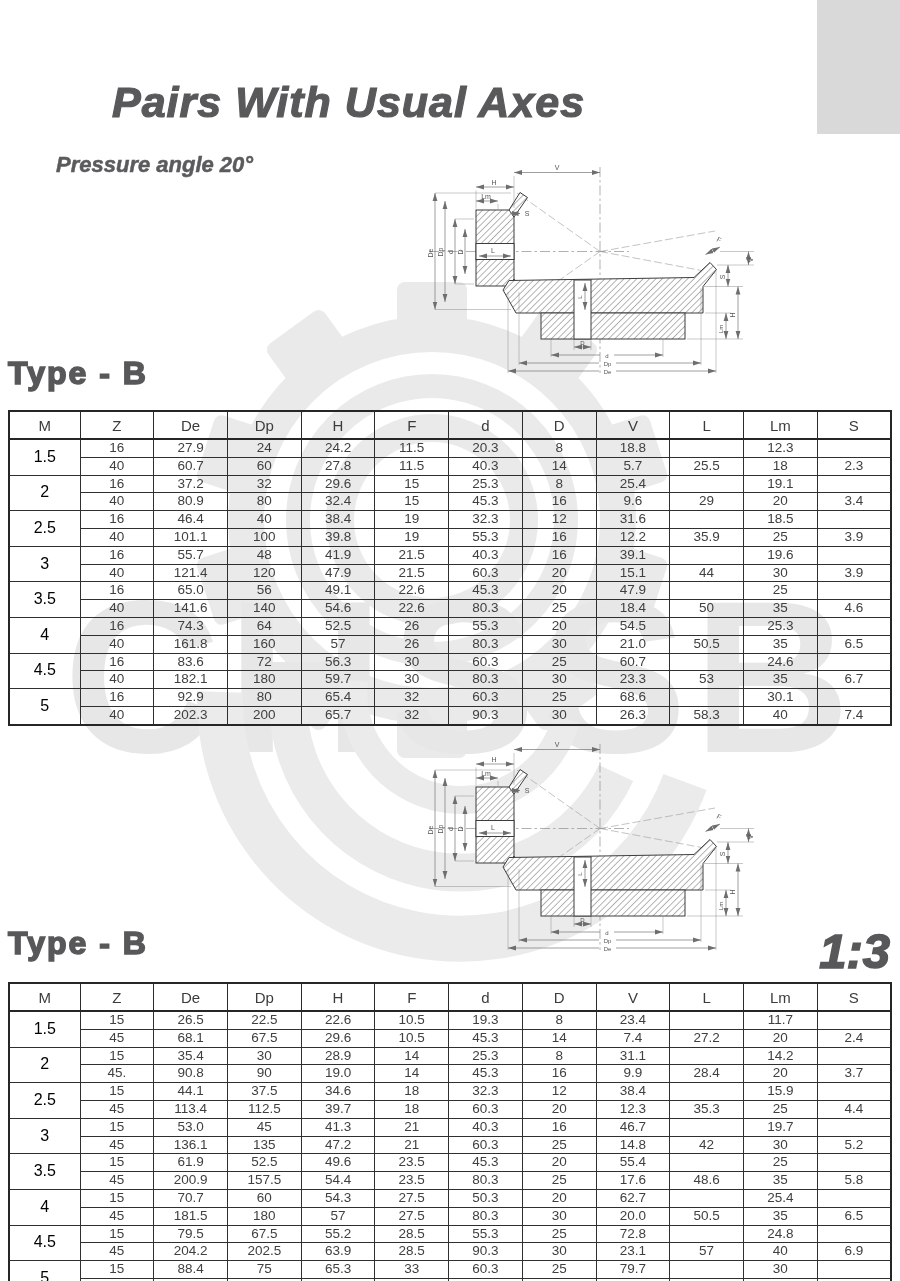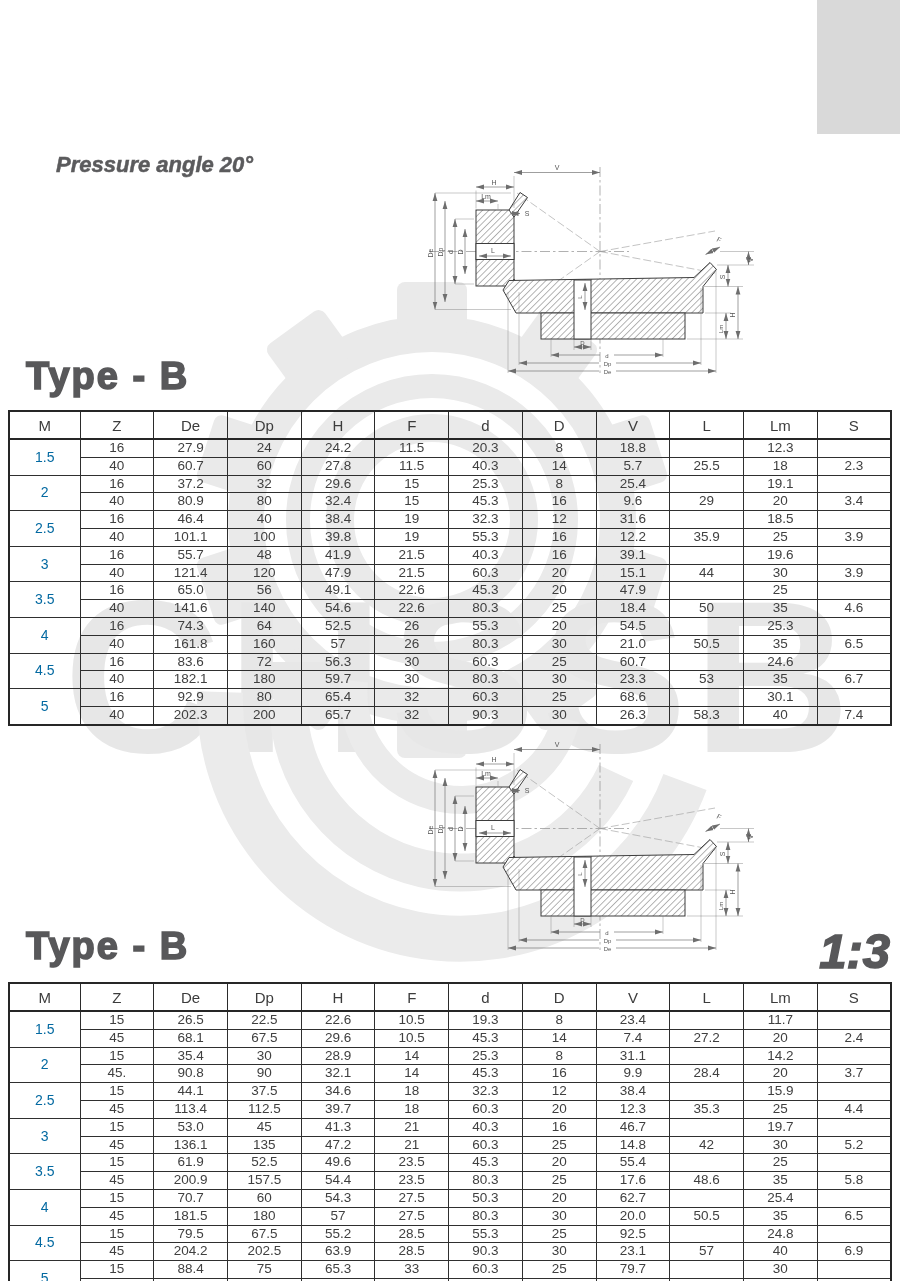--- a/index.html
+++ b/index.html
@@ -11,33 +11,33 @@
           color:#59595b;-webkit-text-stroke:1.6px #59595b;letter-spacing:1px;}
   .title2{position:absolute;left:112px;top:78px;font-size:43px;font-style:italic;font-weight:bold;
           color:#59595b;-webkit-text-stroke:1.2px #59595b;letter-spacing:1px;}
   .pressure{position:absolute;left:56px;top:152px;font-size:22px;font-style:italic;font-weight:bold;
           color:#5b5b5d;-webkit-text-stroke:0.5px #5b5b5d;}
   .diagram{position:absolute;width:335px;height:216px;}
   .d1{left:423px;top:161px;}
   .d2{left:423px;top:738px;}
   .section-head{position:absolute;left:8px;width:884px;height:50px;}
   .sh1{top:355px;} .sh2{top:925px;}
-  .type-label{position:absolute;left:18px;top:0;font-size:38px;font-weight:bold;color:#58585a;
+  .type-label{position:absolute;left:0;top:0;font-size:32px;font-weight:bold;color:#58585a;
           -webkit-text-stroke:1.6px #58585a;letter-spacing:2px;}
   .ratio-label{position:absolute;right:2px;top:-2px;font-size:49px;font-weight:bold;font-style:italic;
           color:#58585a;-webkit-text-stroke:1.6px #58585a;}
   table.spec{position:absolute;left:8px;width:884px;border-collapse:collapse;table-layout:fixed;
           border:2px solid #262626;background:transparent;}
   #table1{top:410px;} #table2{top:982px;}
   table.spec th{height:26px;font-size:15px;font-weight:normal;color:#3c3c3c;
           border:1px solid #2b2b2b;border-bottom:2px solid #262626;text-align:center;padding:0;}
   table.spec td{height:16.8px;line-height:16.8px;font-size:13.5px;color:#404040;text-align:center;
           border:1px solid #2f2f2f;padding:0;white-space:nowrap;}
   table.spec tr.group-start td{border-top:1.6px solid #262626;}
-  table.spec td.module{font-size:14px;color:#0369a1;}
+  table.spec td.module{font-size:16px;color:#000000;}
   svg text{font-family:"Liberation Sans","DejaVu Sans",sans-serif;}
 </style>
 </head>
 <body>
 
 <div class="page">
 
   <svg class="wm" viewBox="0 0 900 1281">
     <g fill="none" stroke="#eaeaea">
       <circle cx="432" cy="520" r="186" stroke-width="36"></circle>
@@ -59,20 +59,21 @@
     <text x="460" y="752" font-size="218" font-weight="bold" text-anchor="middle" letter-spacing="6" fill="#e7e7e7">CHSSB</text>
     <g fill="none" stroke="#ebebeb">
       <path d="M685 782 A240 240 0 0 1 220 692" stroke-width="46"></path>
       <path d="M616 773 A172 172 0 0 1 288 700" stroke-width="38"></path>
       <path d="M566 719 A108 108 0 0 1 354 681" stroke-width="28"></path>
     </g>
   </svg>
 
   <div class="corner"></div>
 
+  <div class="title2">Pairs With Usual Axes</div>
   <div class="pressure">Pressure angle 20°</div>
 
   <svg class="diagram d1" viewBox="0 0 335 216">
     <defs>
       <pattern id="hatch" patternUnits="userSpaceOnUse" width="4.5" height="4.5" patternTransform="rotate(45)">
         <rect width="4.5" height="4.5" fill="#ffffff"></rect>
         <line x1="0" y1="0" x2="0" y2="4.5" stroke="#6b6b6b" stroke-width="1"></line>
       </pattern>
       <marker id="arr" markerWidth="9" markerHeight="6" refX="8" refY="3" orient="auto-start-reverse" markerUnits="userSpaceOnUse">
         <path d="M0,0.6 L8,3 L0,5.4 Z" fill="#6e6e6e"></path>
@@ -507,21 +508,21 @@
           <td>8</td>
           <td>31.1</td>
           <td></td>
           <td>14.2</td>
           <td></td>
         </tr>
         <tr>
           <td>45.</td>
           <td>90.8</td>
           <td>90</td>
-          <td>32.1</td>
+          <td>19.0</td>
           <td>14</td>
           <td>45.3</td>
           <td>16</td>
           <td>9.9</td>
           <td>28.4</td>
           <td>20</td>
           <td>3.7</td>
         </tr>
         <tr class="group-start">
           <td rowspan="2" class="module">2.5</td>
@@ -633,21 +634,21 @@
         </tr>
         <tr class="group-start">
           <td rowspan="2" class="module">4.5</td>
           <td>15</td>
           <td>79.5</td>
           <td>67.5</td>
           <td>55.2</td>
           <td>28.5</td>
           <td>55.3</td>
           <td>25</td>
-          <td>92.5</td>
+          <td>72.8</td>
           <td></td>
           <td>24.8</td>
           <td></td>
         </tr>
         <tr>
           <td>45</td>
           <td>204.2</td>
           <td>202.5</td>
           <td>63.9</td>
           <td>28.5</td>

